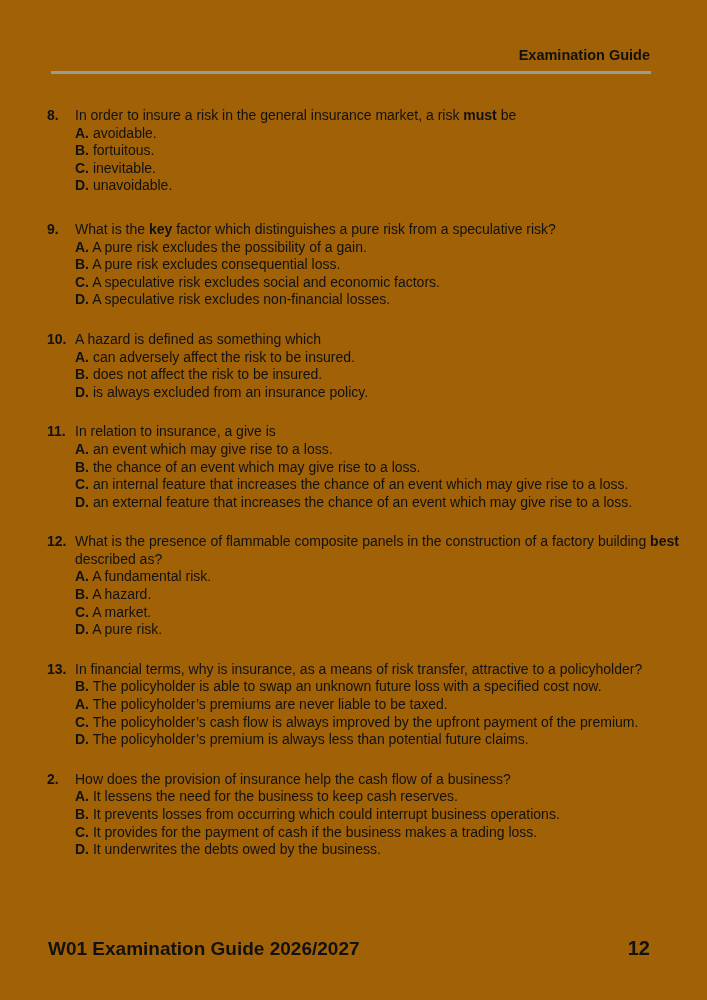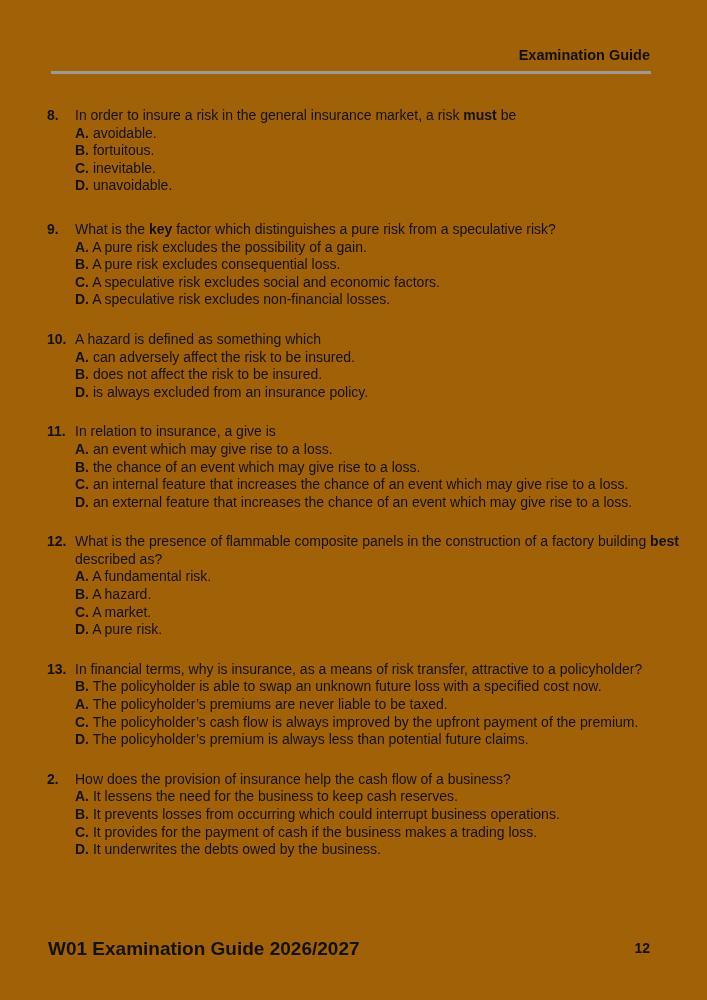--- a/index.html
+++ b/index.html
@@ -49,21 +49,21 @@
     top: 940px;
     font-weight: bold;
     font-size: 19px;
     white-space: nowrap;
   }
   .footer-right {
     position: absolute;
     right: 57px;
     top: 940px;
     font-weight: bold;
-    font-size: 14px;
+    font-size: 20px;
   }
 </style>
 </head>
 <body>
 
 <div class="page">
   <div class="header-title">Examination Guide</div>
   <div class="rule"></div>
 
   <div class="content">

